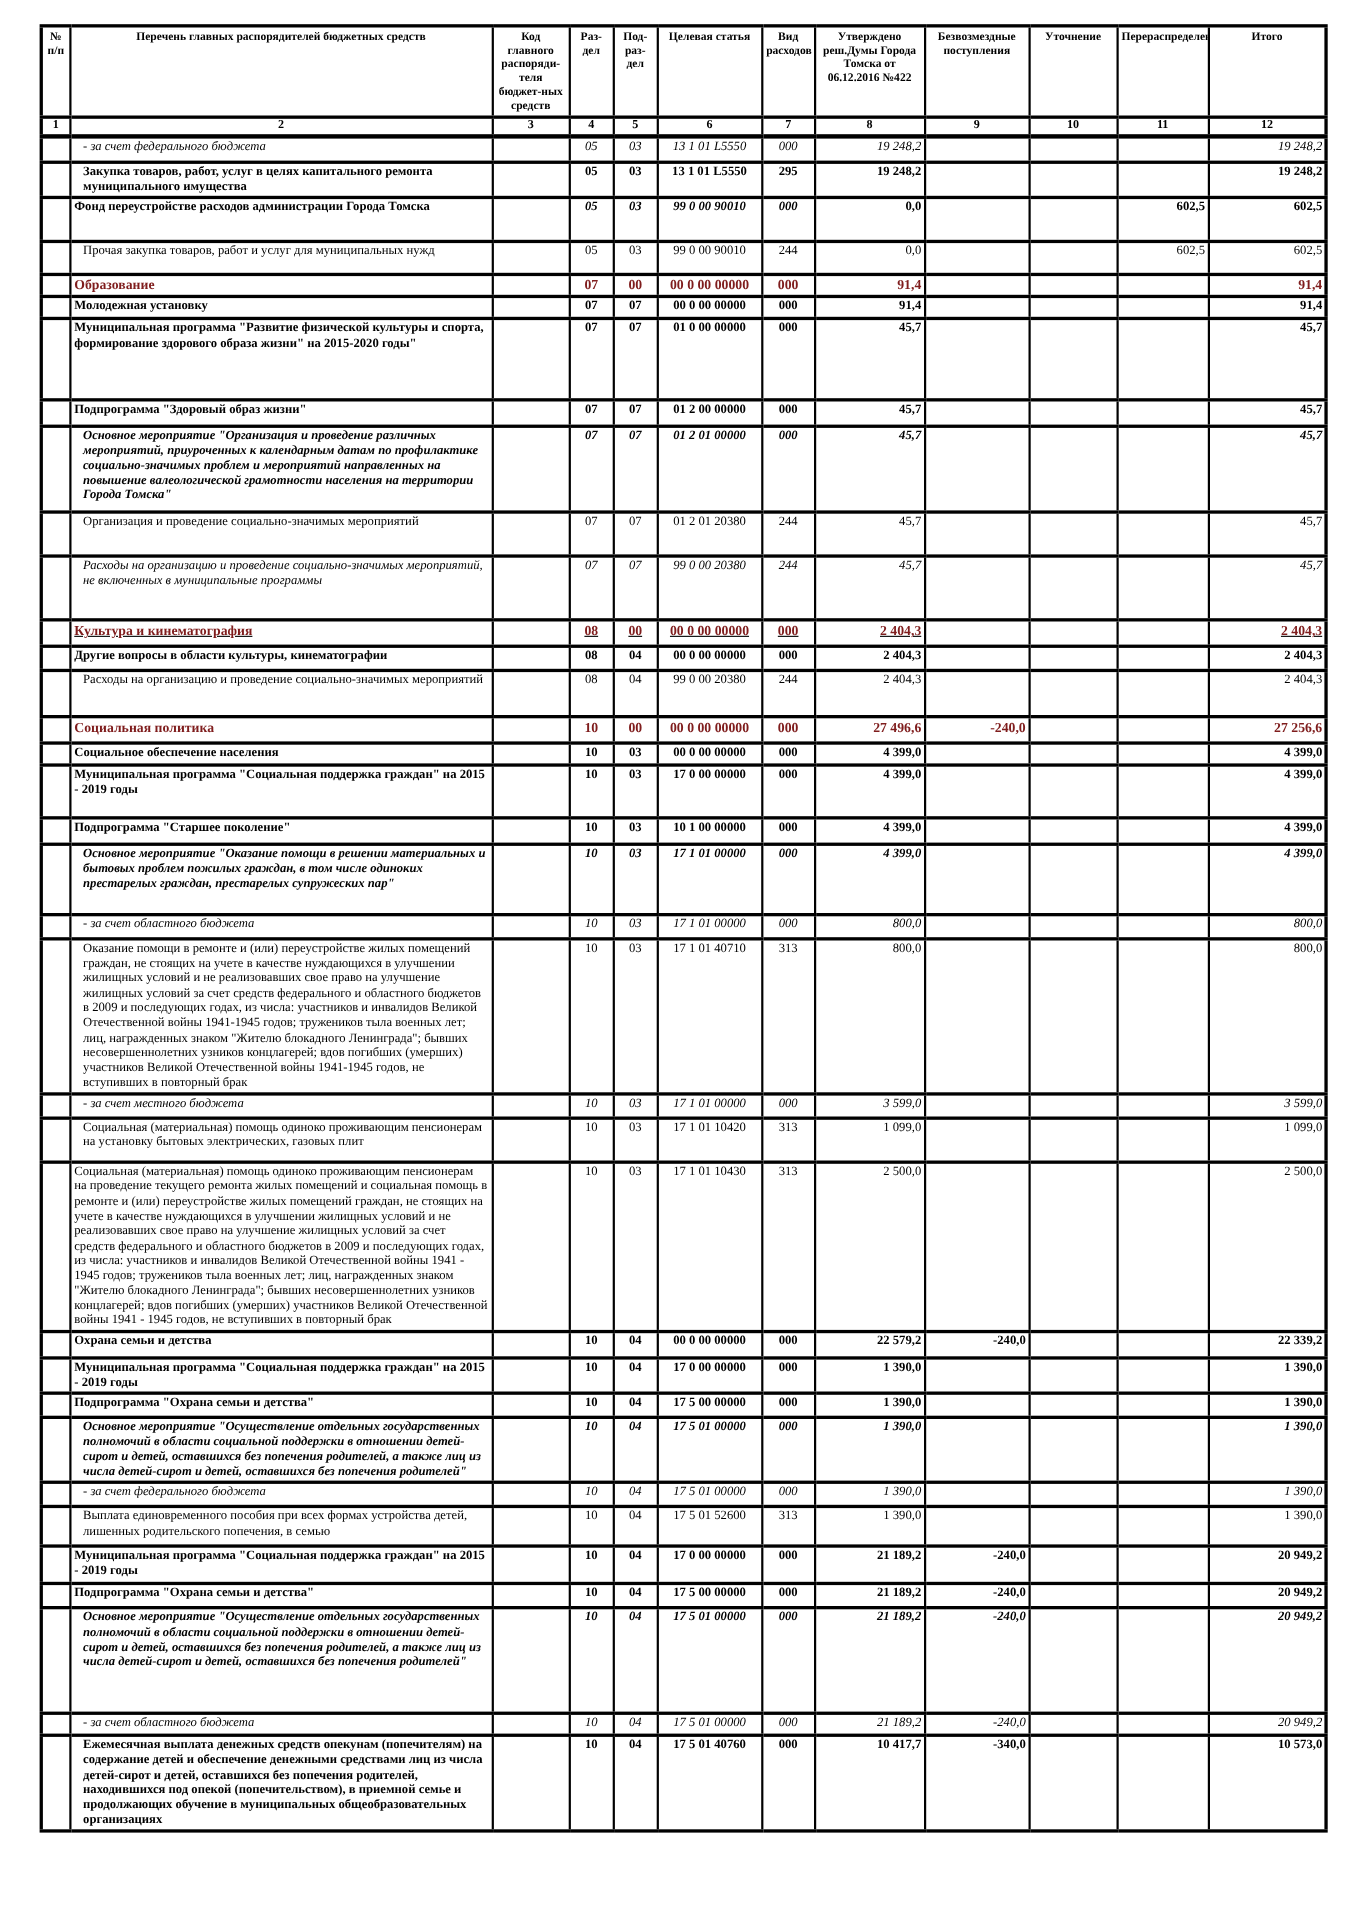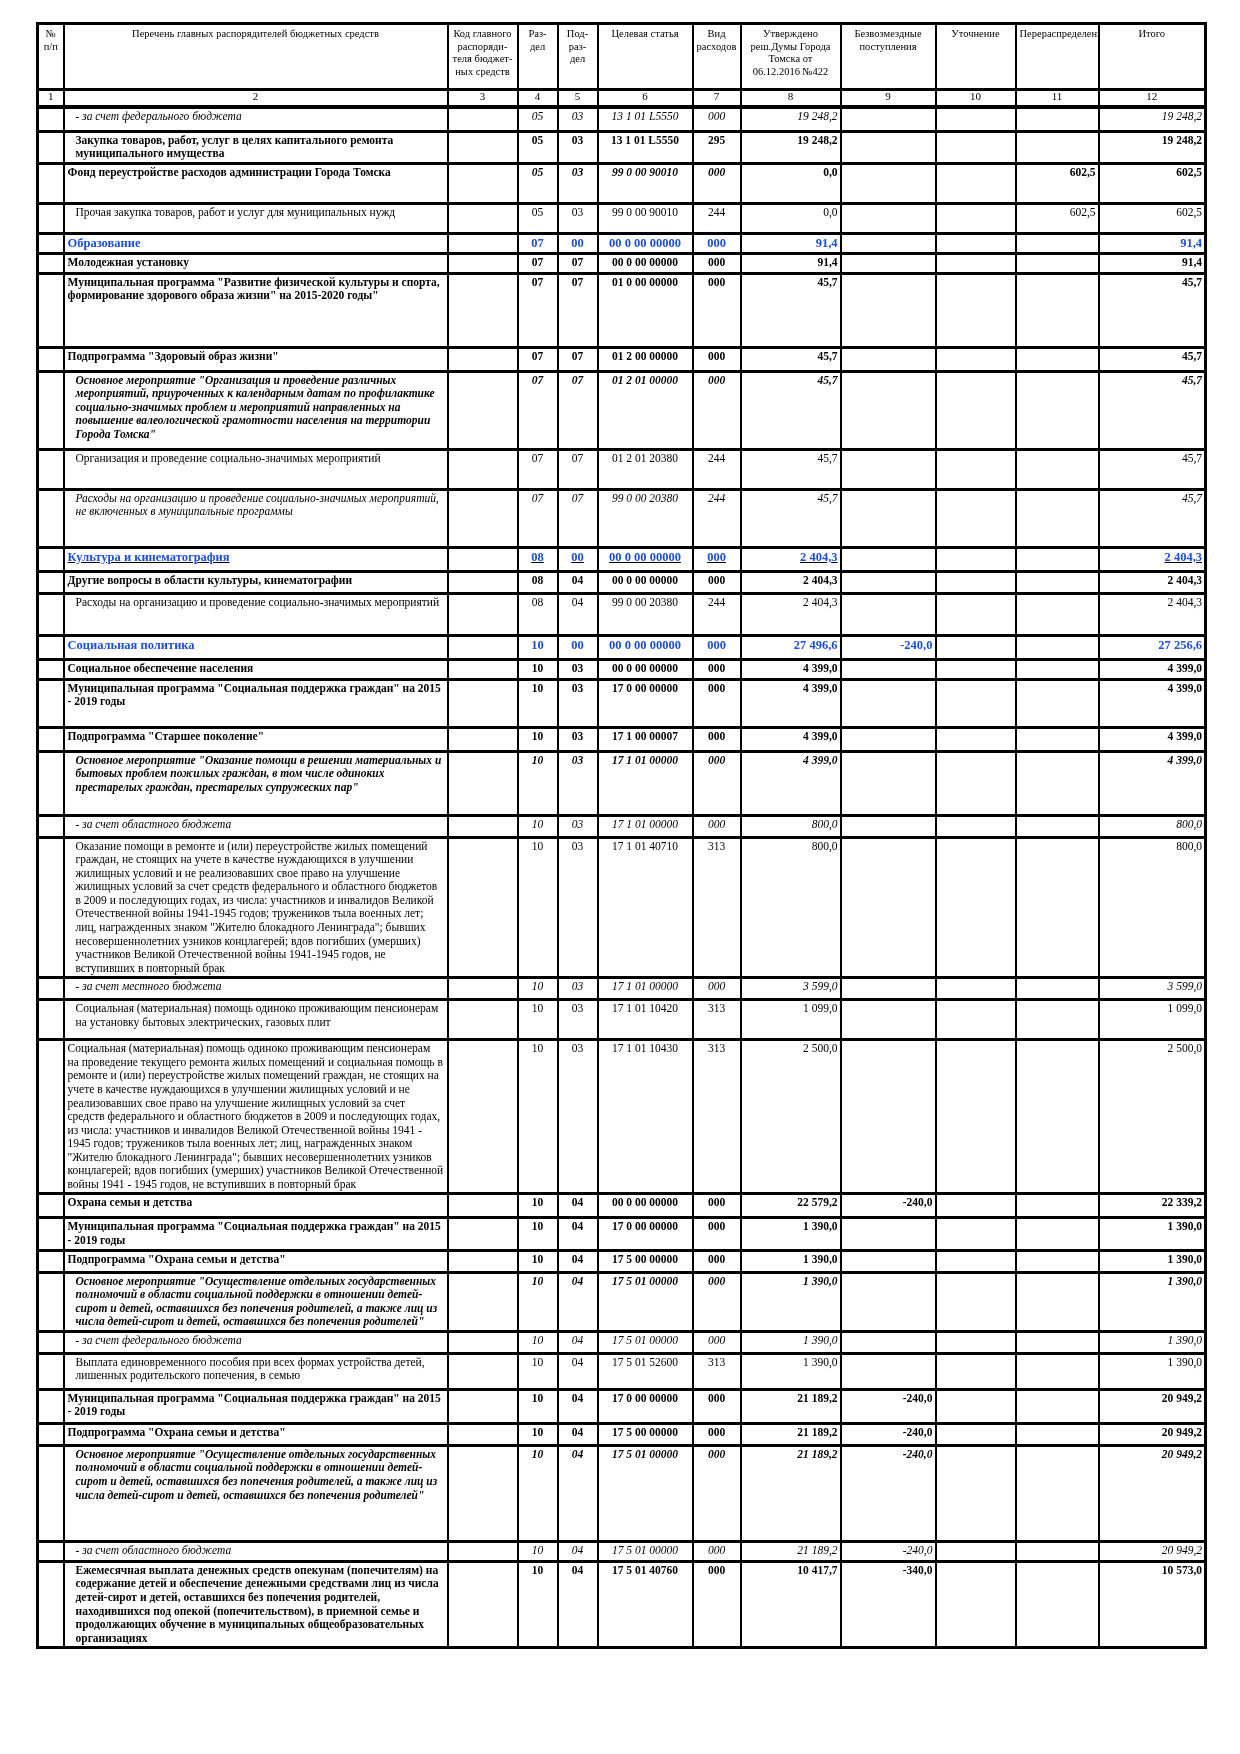--- a/index.html
+++ b/index.html
@@ -4,29 +4,29 @@
 <style>
   html,body{margin:0;padding:0;background:#ffffff;}
   body{width:1240px;height:1754px;overflow:hidden;
        font-family:"Liberation Serif","DejaVu Serif",serif;color:#000;}
   .page{padding:22px 36px 0 36px;}
   table.budget{border-collapse:collapse;width:1168px;table-layout:fixed;
                border:3px solid #000;}
   th,td{border-left:2px solid #000;border-right:2px solid #000;
         border-top:3px solid #000;border-bottom:3px solid #000;
         padding:1px 3px;vertical-align:top;overflow:hidden;}
-  thead th{font-weight:normal;font-size:10.5px;line-height:1.2;
+  thead th{font-weight:bold;font-size:10.5px;line-height:1.2;
            padding-top:3px;}
   tr.nums th{font-size:11px;line-height:1;height:13px;padding:0 2px 1px 2px;
              border-bottom:4px solid #000;}
   td{font-size:11.5px;line-height:1.18;}
   td.c-name{text-align:left;}
   td.c-c{text-align:center;}
   td.c-r{text-align:right;white-space:nowrap;padding-right:2px;}
-  tr.s-section td{font-weight:bold;color:#1d4ed8;font-size:12.5px;}
+  tr.s-section td{font-weight:bold;color:#7f1d1d;font-size:12.5px;}
   tr.s-bold td{font-weight:bold;}
   tr.s-bi td{font-weight:bold;font-style:italic;}
   tr.s-it td{font-style:italic;}
   td.ov-it{font-style:italic;}
   td.ov-n{font-weight:normal;font-style:normal;}
   td.ind{padding-left:11px;margin-top:16px;}
 </style>
 </head>
 <body>
 
@@ -314,21 +314,21 @@
     <td class="c-r nn"></td>
     <td class="c-r nn"></td>
     <td class="c-r nn">4 399,0</td>
   </tr>
         <tr class="s-bold" style="height: 24px;">
     <td class="c-c"></td>
     <td class="c-name">Подпрограмма "Старшее поколение"</td>
     <td class="c-c"></td>
     <td class="c-c cc">10</td>
     <td class="c-c cc">03</td>
-    <td class="c-c cc">17 1 00 00007</td>
+    <td class="c-c cc">10 1 00 00000</td>
     <td class="c-c cc">000</td>
     <td class="c-r nn">4 399,0</td>
     <td class="c-r nn"></td>
     <td class="c-r nn"></td>
     <td class="c-r nn"></td>
     <td class="c-r nn">4 399,0</td>
   </tr>
         <tr class="s-bi" style="height: 64px;">
     <td class="c-c"></td>
     <td class="c-name ind">Основное мероприятие "Оказание помощи в решении материальных и бытовых проблем пожилых граждан, в том числе одиноких престарелых граждан, престарелых супружеских пар"</td>

